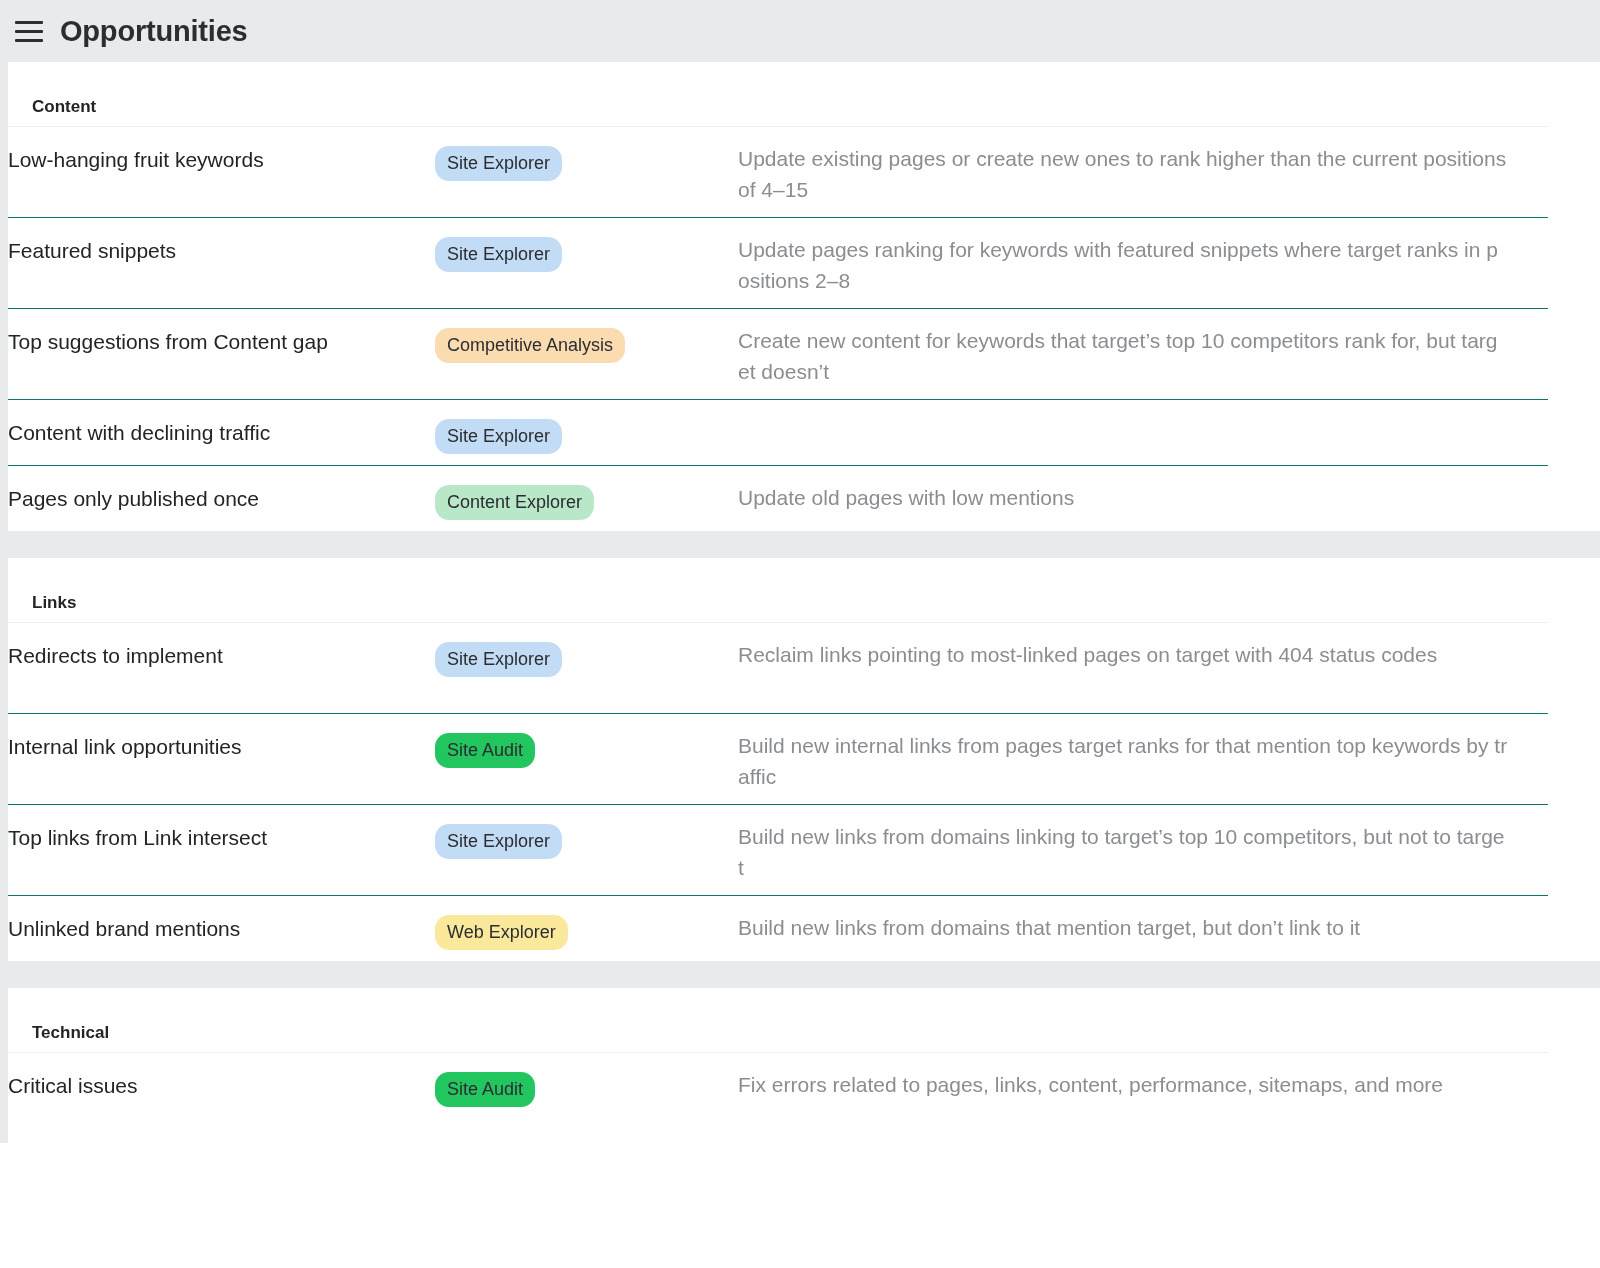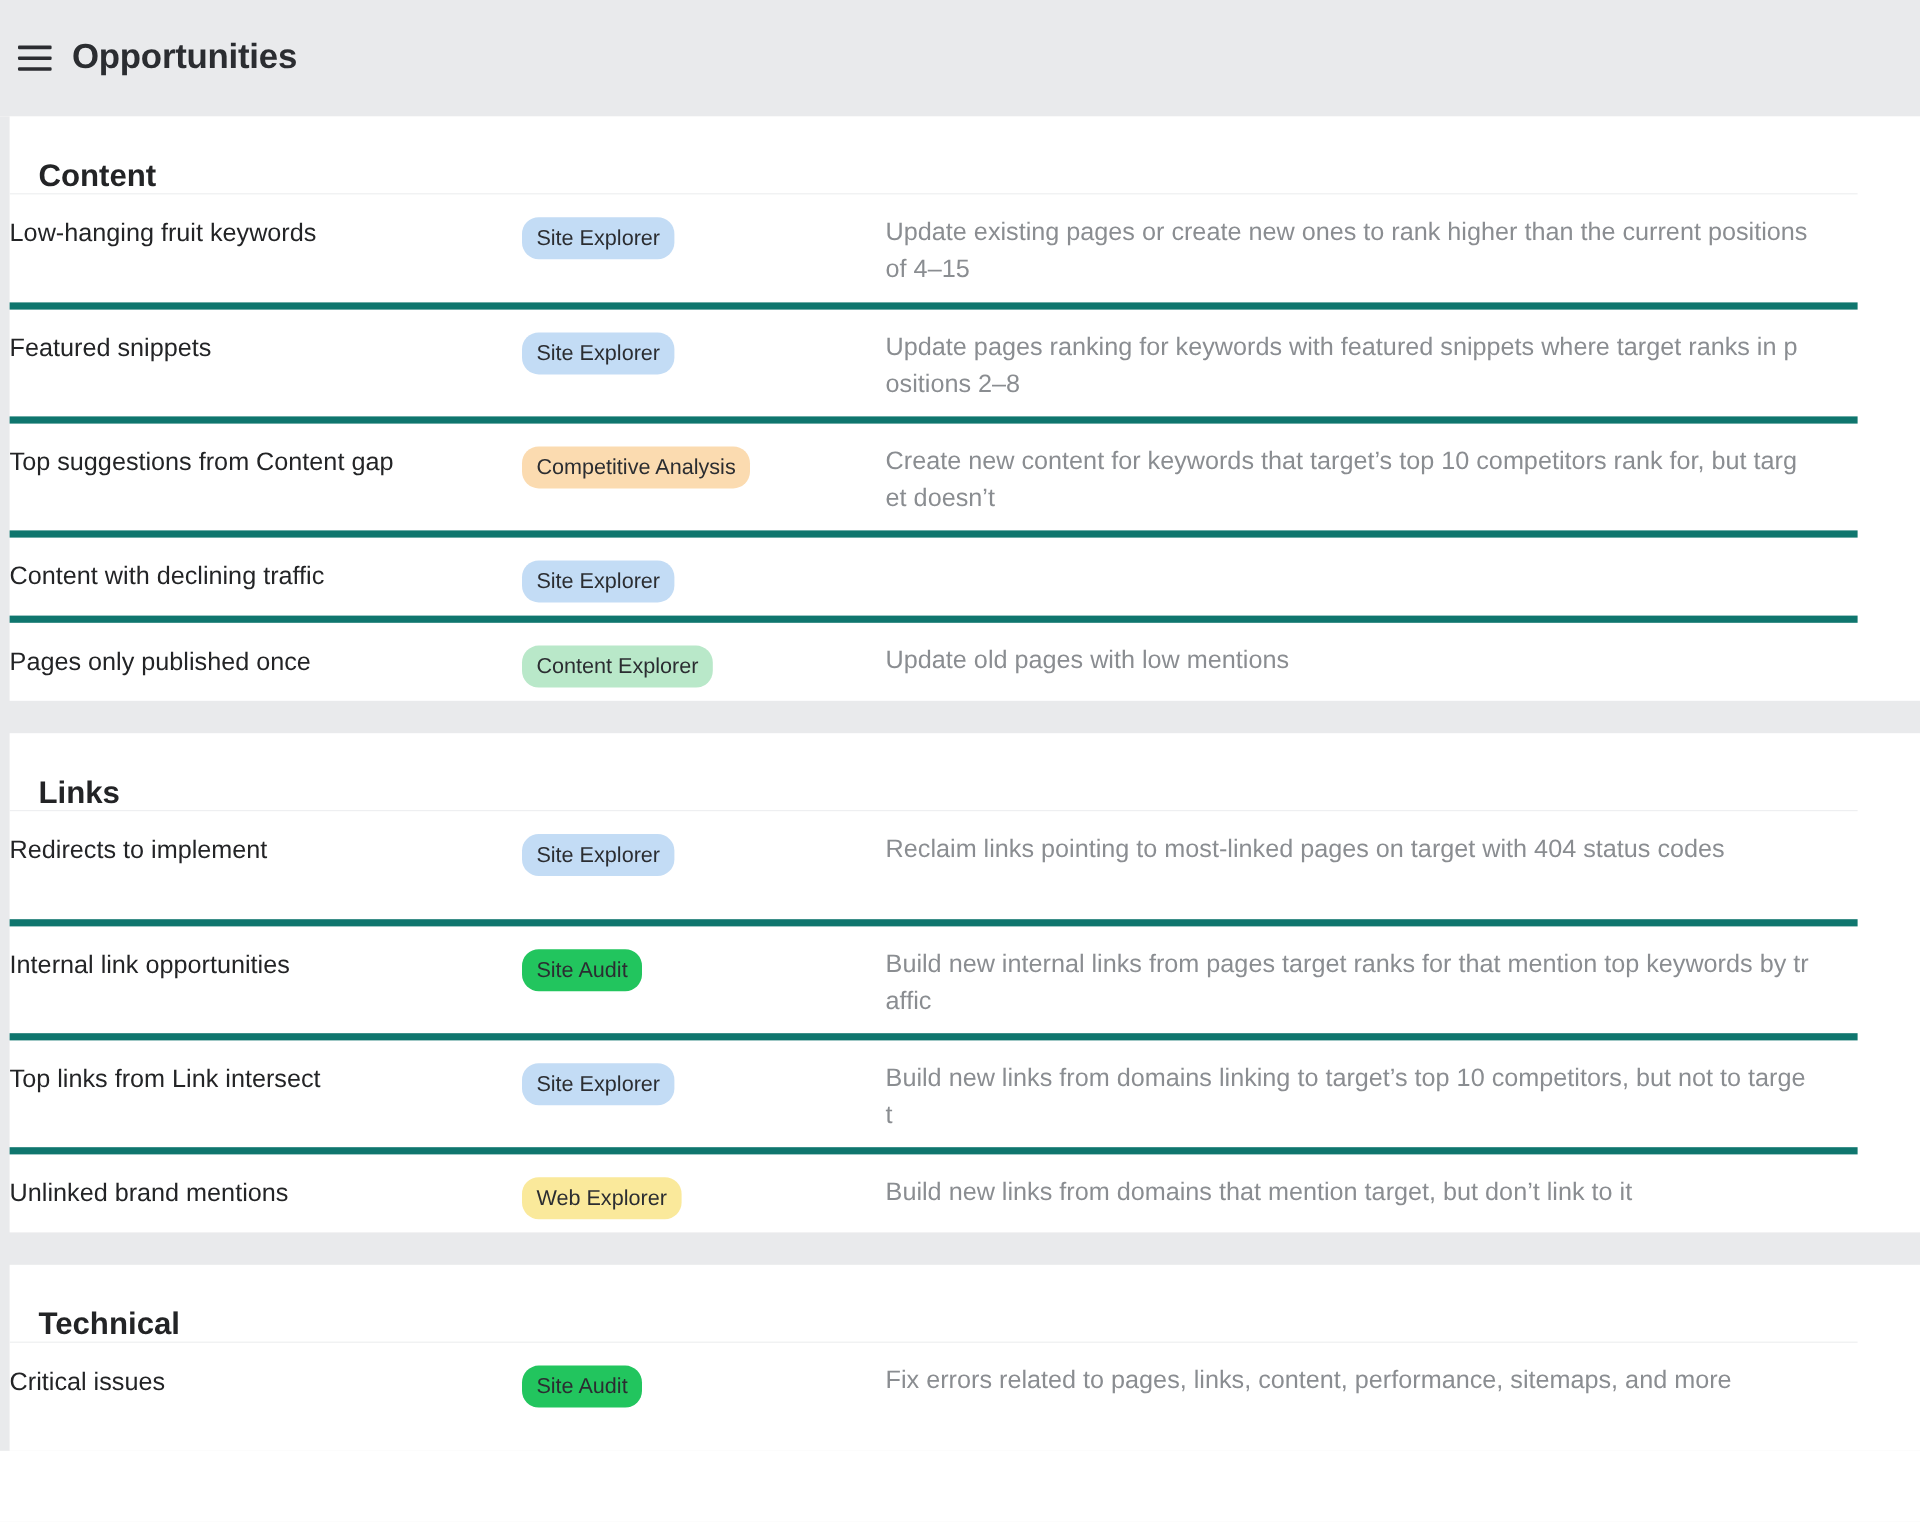--- a/index.html
+++ b/index.html
@@ -11,21 +11,21 @@
     width: 1600px;
     height: 1268px;
     overflow: hidden;
     font-family: "Liberation Sans", sans-serif;
     -webkit-font-smoothing: antialiased;
   }
 
   
   .app-header {
     background: #e9eaec;
-    height: 97px;
+    height: 62px;
     display: flex;
     align-items: center;
     padding-left: 8px;
     box-sizing: border-box;
   }
   .hamburger {
     width: 34px;
     height: 34px;
     margin-left: 4px;
     margin-right: 14px;
@@ -64,34 +64,34 @@
     margin-bottom: 27px;
   }
   .section:last-child { margin-bottom: 0; }
 
   .section-head {
     padding: 36px 0 0 24px;
     height: 64px;
     box-sizing: border-box;
   }
   .section-title {
-    font-size: 26px;
+    font-size: 17px;
     font-weight: bold;
     color: #232426;
     line-height: 1;
   }
 
   .rows {
     padding-right: 52px;
   }
 
   .row {
     display: flex;
     align-items: flex-start;
-    border-top: 6px solid #0f766e;
+    border-top: 1px solid #0f766e;
     box-sizing: border-box;
     min-height: 61px;
     padding-top: 19px;
     padding-bottom: 11px;
   }
   .row.two-line {
     min-height: 91px;
   }
   .row:first-child {
     border-top: 1px solid #eeeff1;

